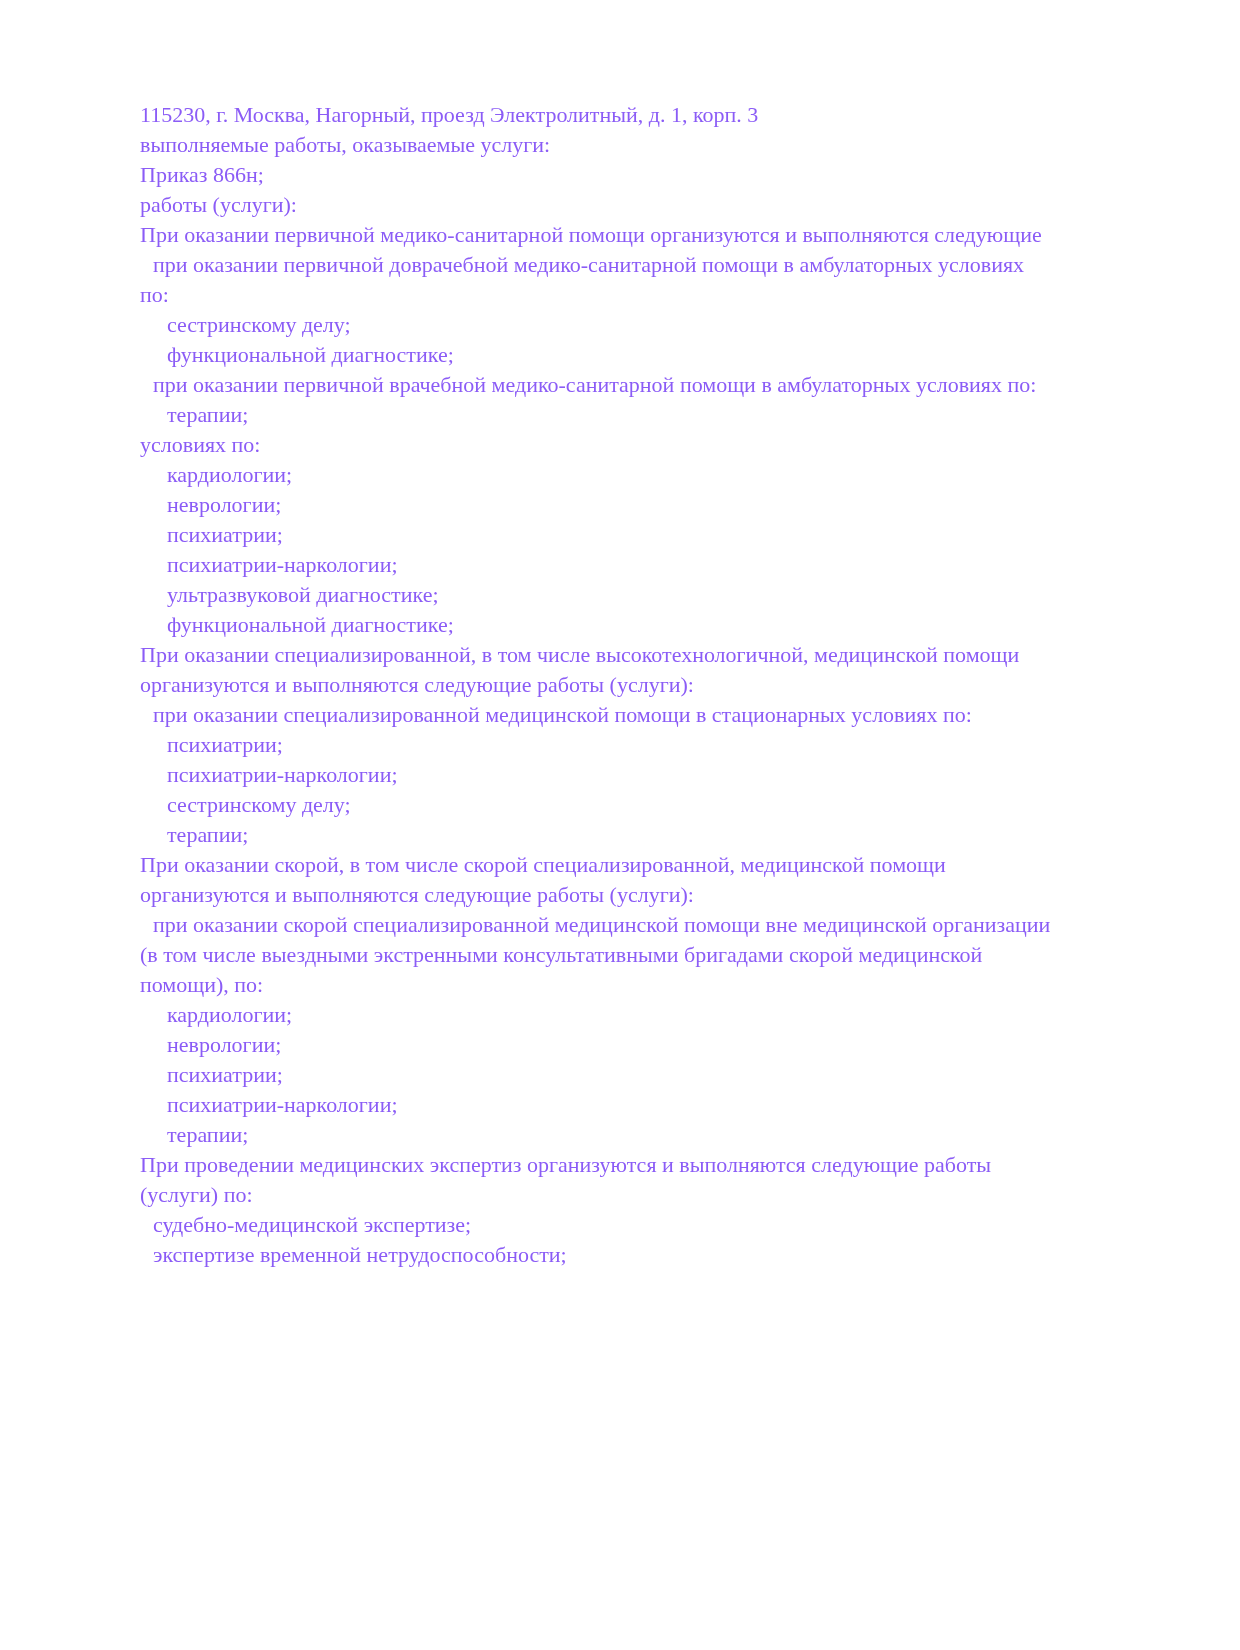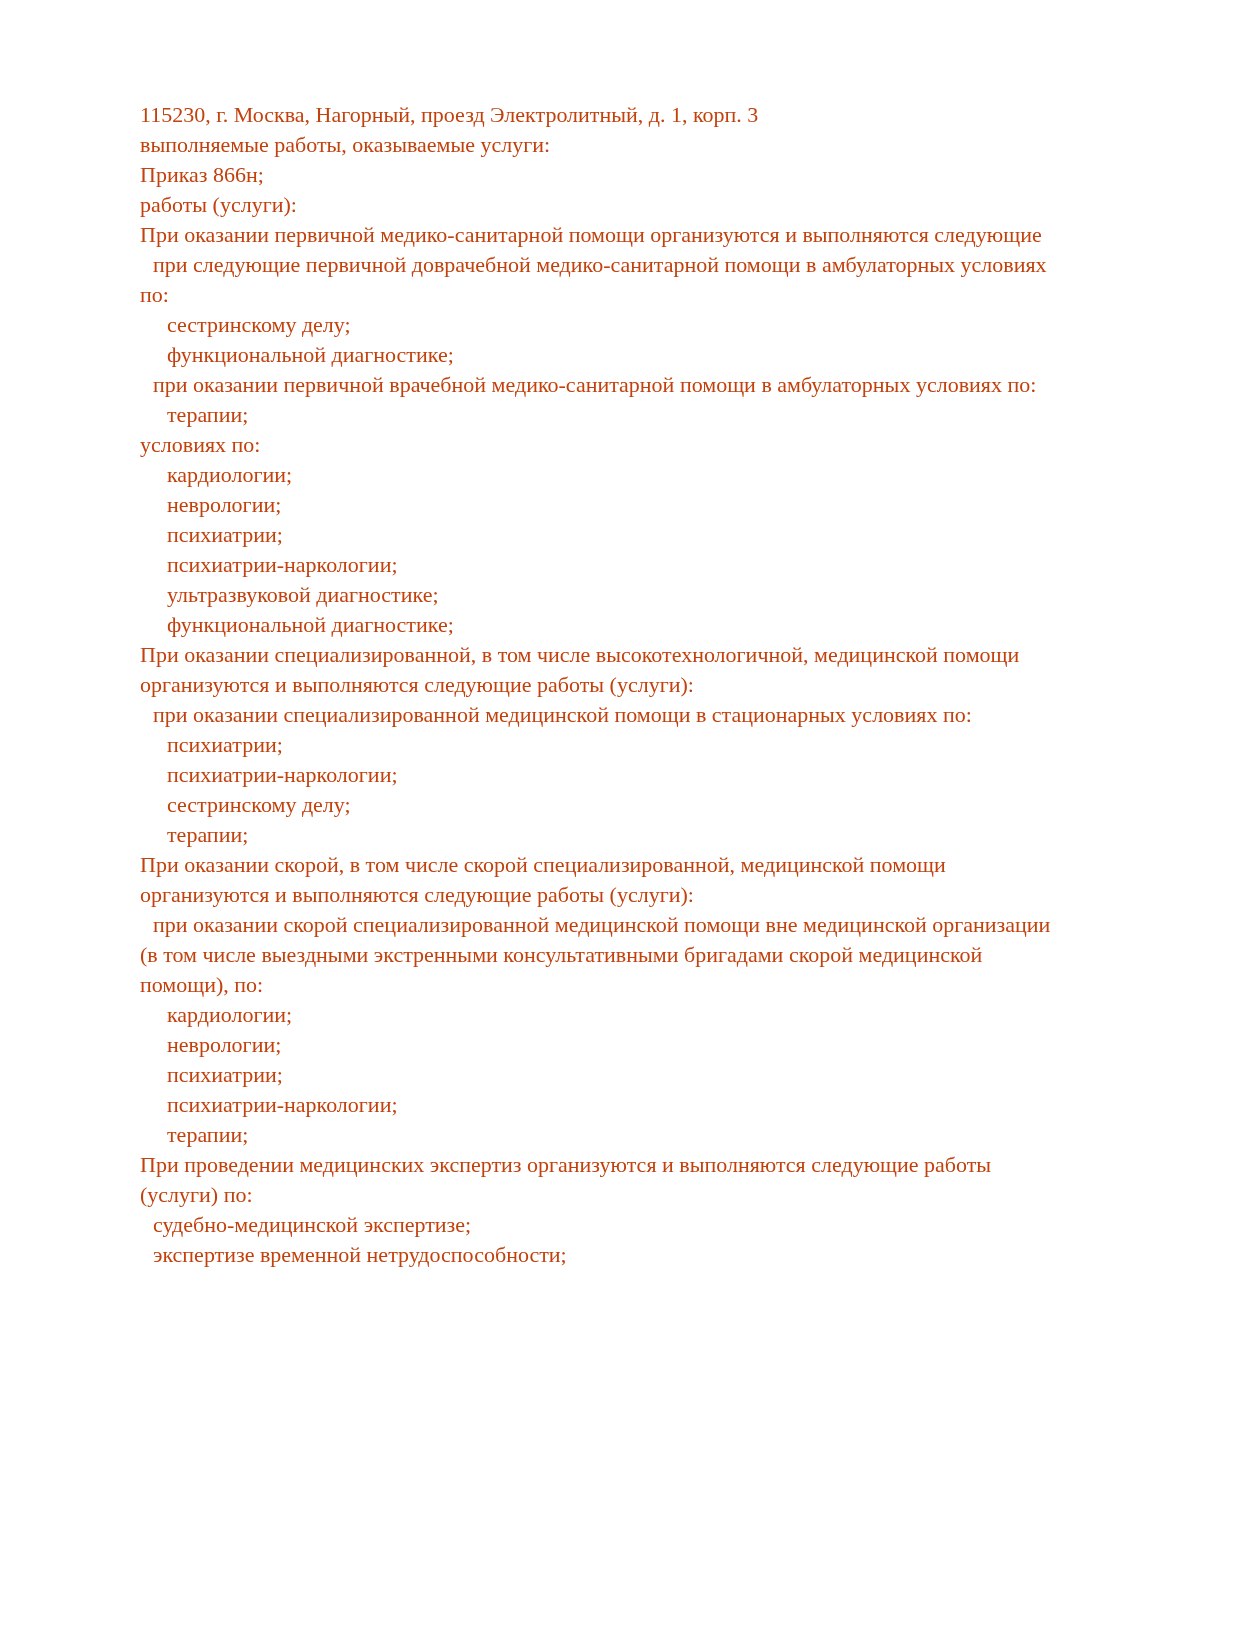--- a/index.html
+++ b/index.html
@@ -12,42 +12,42 @@
     width: 1240px;
     height: 1650px;
     background: #ffffff;
     overflow: hidden;
   }
   .doc {
     position: absolute;
     top: 100px;
     left: 140px;
     right: 90px;
-    color: #c2410c;
+    color: #8b5cf6;
     font-family: "Liberation Serif", "DejaVu Serif", serif;
     font-size: 22px;
     line-height: 30px;
     white-space: nowrap;
   }
   .line { height: 30px; }
   .indent-0 { padding-left: 0; }
   .indent-1 { padding-left: 13px; }
   .indent-2 { padding-left: 27px; }
 </style>
 </head>
 <body>
 
 <div class="page">
   <div class="doc">
       <div class="line indent-0">115230, г. Москва, Нагорный, проезд Электролитный, д. 1, корп. 3</div>
       <div class="line indent-0">выполняемые работы, оказываемые услуги:</div>
       <div class="line indent-0">Приказ 866н;</div>
       <div class="line indent-0">работы (услуги):</div>
       <div class="line indent-0">При оказании первичной медико-санитарной помощи организуются и выполняются следующие</div>
-      <div class="line indent-1">при следующие первичной доврачебной медико-санитарной помощи в амбулаторных условиях</div>
+      <div class="line indent-1">при оказании первичной доврачебной медико-санитарной помощи в амбулаторных условиях</div>
       <div class="line indent-0">по:</div>
       <div class="line indent-2">сестринскому делу;</div>
       <div class="line indent-2">функциональной диагностике;</div>
       <div class="line indent-1">при оказании первичной врачебной медико-санитарной помощи в амбулаторных условиях по:</div>
       <div class="line indent-2">терапии;</div>
       <div class="line indent-0">условиях по:</div>
       <div class="line indent-2">кардиологии;</div>
       <div class="line indent-2">неврологии;</div>
       <div class="line indent-2">психиатрии;</div>
       <div class="line indent-2">психиатрии-наркологии;</div>

